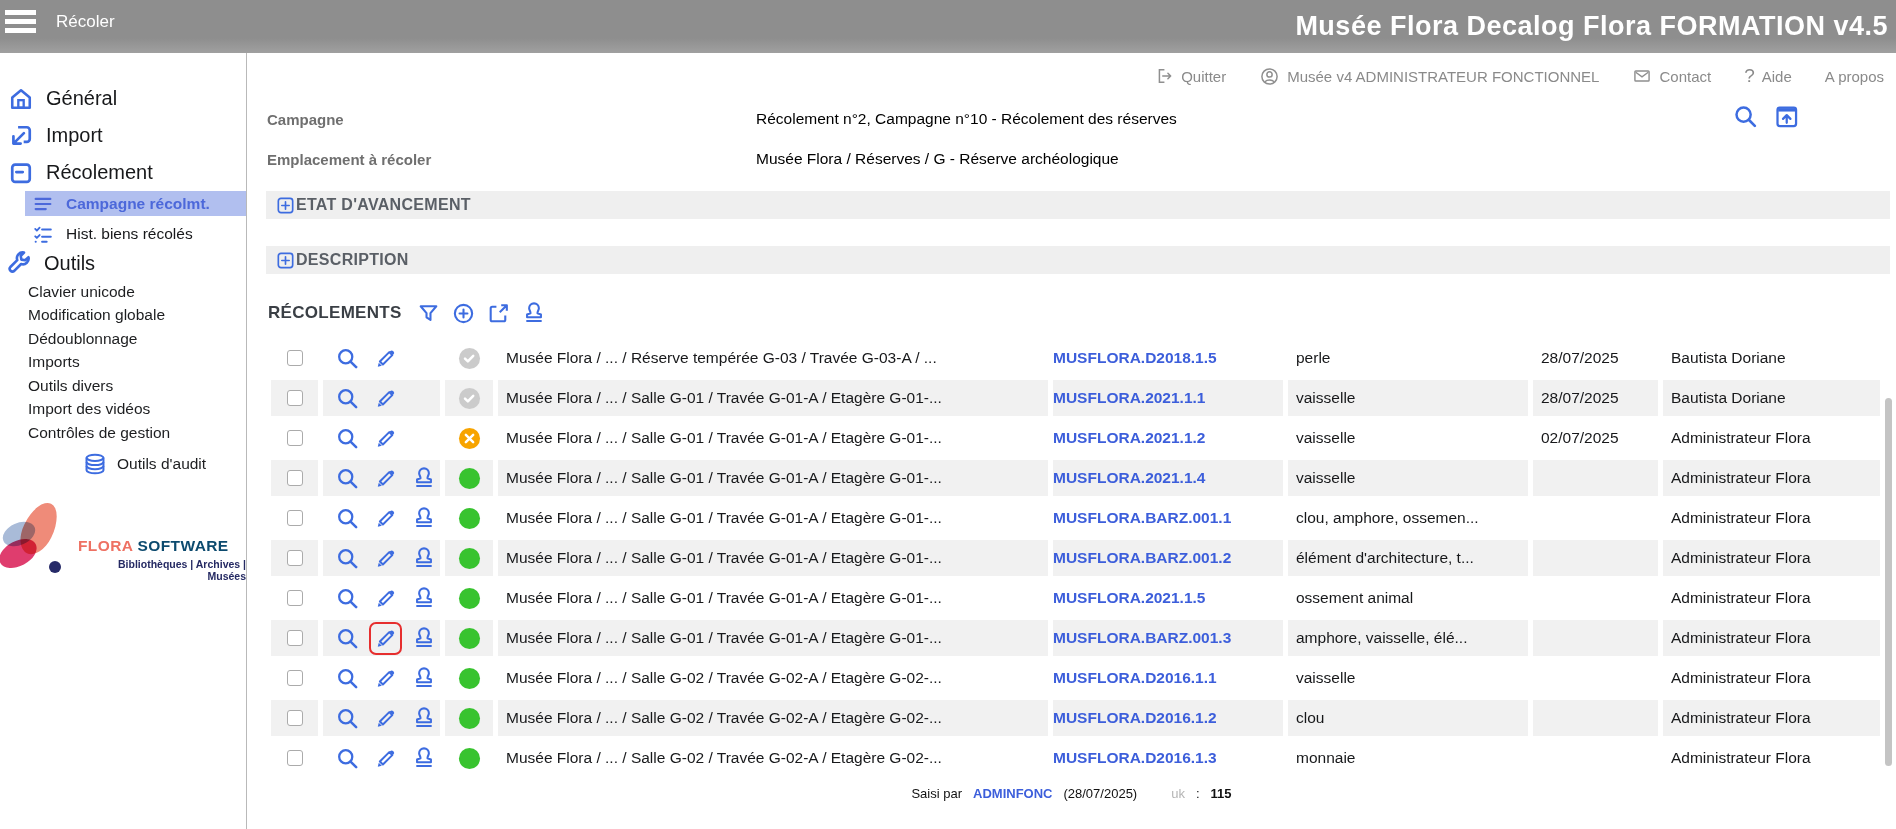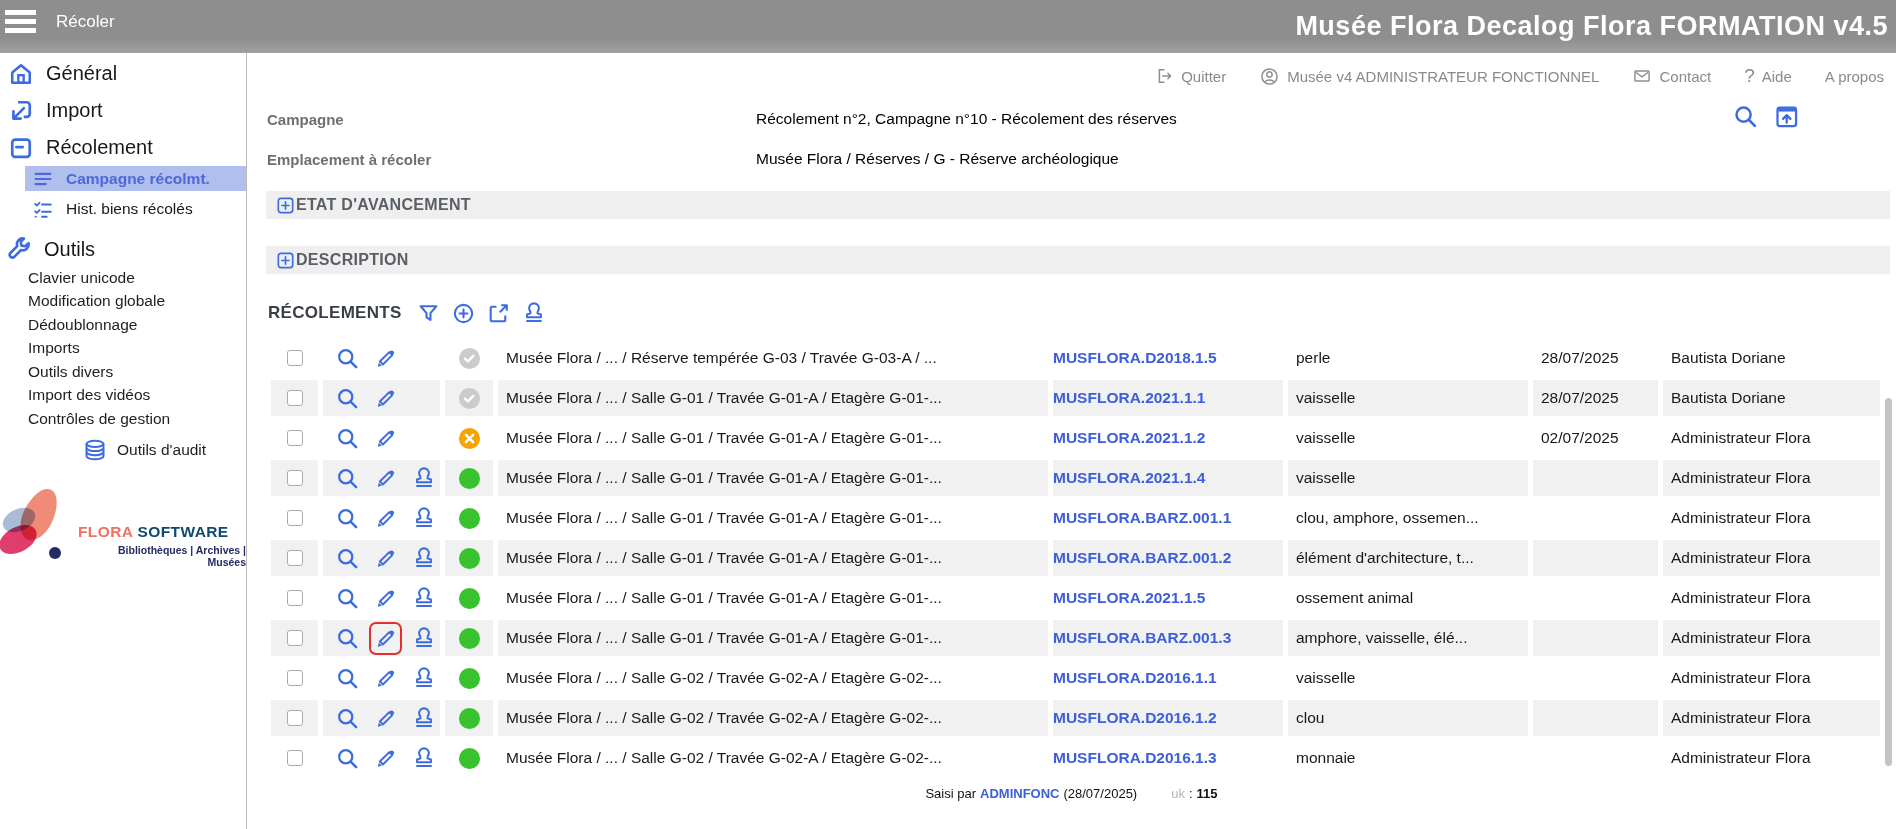--- a/index.html
+++ b/index.html
@@ -13,27 +13,27 @@
   .hamburger { margin:0 0 10px 5px; cursor:pointer; }
   .hamburger div { width:31px; height:4.5px; background:#fff; margin:4.5px 0; }
   .topbar-label { color:#fff; font-size:17px; margin:0 0 10px 20px; }
   .topbar-title { color:#fff; font-size:27px; font-weight:bold; margin-left:auto;
     margin-right:8px; letter-spacing:.5px; }
   
   .sidebar { position:absolute; left:0; top:53px; width:246px; height:776px; background:#fff; }
   .vdivider { position:absolute; left:246px; top:53px; width:1px; height:776px; background:#b9b9b9; }
   .m-item { height:37px; display:flex; align-items:center; gap:11px; padding-left:7px;
     font-size:20px; color:#17181a; cursor:pointer; }
-  .menu-top { padding-top:2px; }
+  .menu-top { padding-top:27px; }
   .s-item { height:25px; display:flex; align-items:center; gap:12px; padding-left:32px;
     font-size:15.5px; color:#17181a; cursor:pointer; }
   .s-item.sel { background:#b1bfef; color:#4c68da; font-weight:bold; margin-left:25px;
     padding-left:7px; width:221px; }
   .s-item.hist { margin-top:5px; }
-  .tools-hdr { margin-top:11px; height:34px; display:flex; align-items:center; gap:10px;
+  .tools-hdr { height:34px; display:flex; align-items:center; gap:10px;
     padding-left:4px; font-size:20px; color:#17181a; cursor:pointer; }
   .t-link { height:23.5px; display:flex; align-items:center; padding-left:28px;
     font-size:15.5px; color:#1d1e20; cursor:pointer; }
   .audit { margin-top:4px; height:30px; display:flex; align-items:center; gap:9px;
     padding-left:82px; font-size:15.5px; color:#1d1e20; cursor:pointer; }
   .logo { position:relative; margin-top:22px; height:110px; }
   .petal { position:absolute; mix-blend-mode:multiply; }
   .p1 { width:30px; height:55px; left:24px; top:0; background:#ef8b79; border-radius:50% 50% 50% 50%/55% 55% 45% 45%; transform:rotate(26deg); }
   .p2 { width:34px; height:22px; left:2px; top:22px; background:#93aacf; border-radius:50%; transform:rotate(-24deg); opacity:.8; }
   .p3 { width:40px; height:25px; left:-2px; top:40px; background:#dd2e63; border-radius:50%; transform:rotate(-28deg); opacity:.93; }
@@ -85,21 +85,21 @@
   .st-missing circle { fill:#f7a400; } .st-missing .g-cross { display:inline; }
   .st-todo circle { fill:#38c32f; }
   .scrollthumb { position:absolute; right:4px; top:345px; width:7px; height:368px;
     background:#c4c4c4; border-radius:4px; cursor:pointer; }
   
   .footer { position:absolute; left:0; top:733px; width:1649px; display:flex;
     justify-content:center; align-items:center; gap:34px; font-size:13px; color:#111; }
   .footer .blue { color:#3c5edb; font-weight:bold; }
   .footer .ukl { color:#b5b5b5; }
   .footer .ukv { font-weight:bold; }
-  .fpart { display:flex; gap:4px; }
+  .fpart { display:flex; gap:11px; }
 </style>
 </head>
 <body>
 
 <div class="topbar">
   <div class="hamburger">
       <div></div>
       <div></div>
       <div></div>
     </div>

